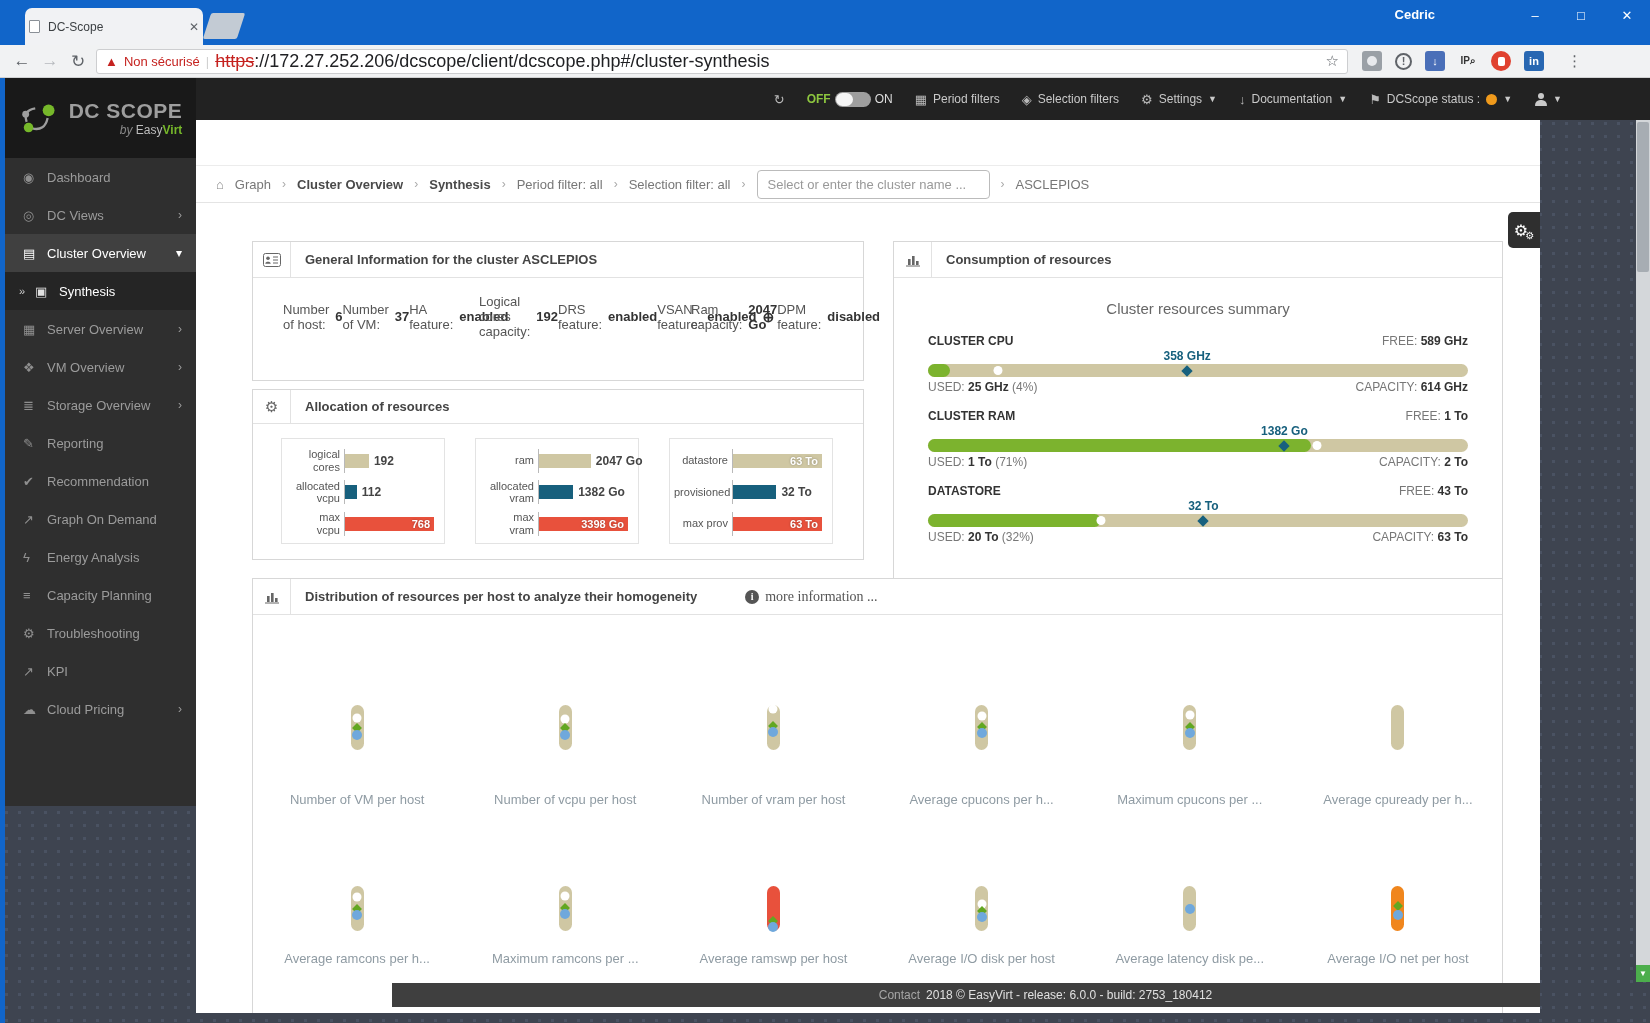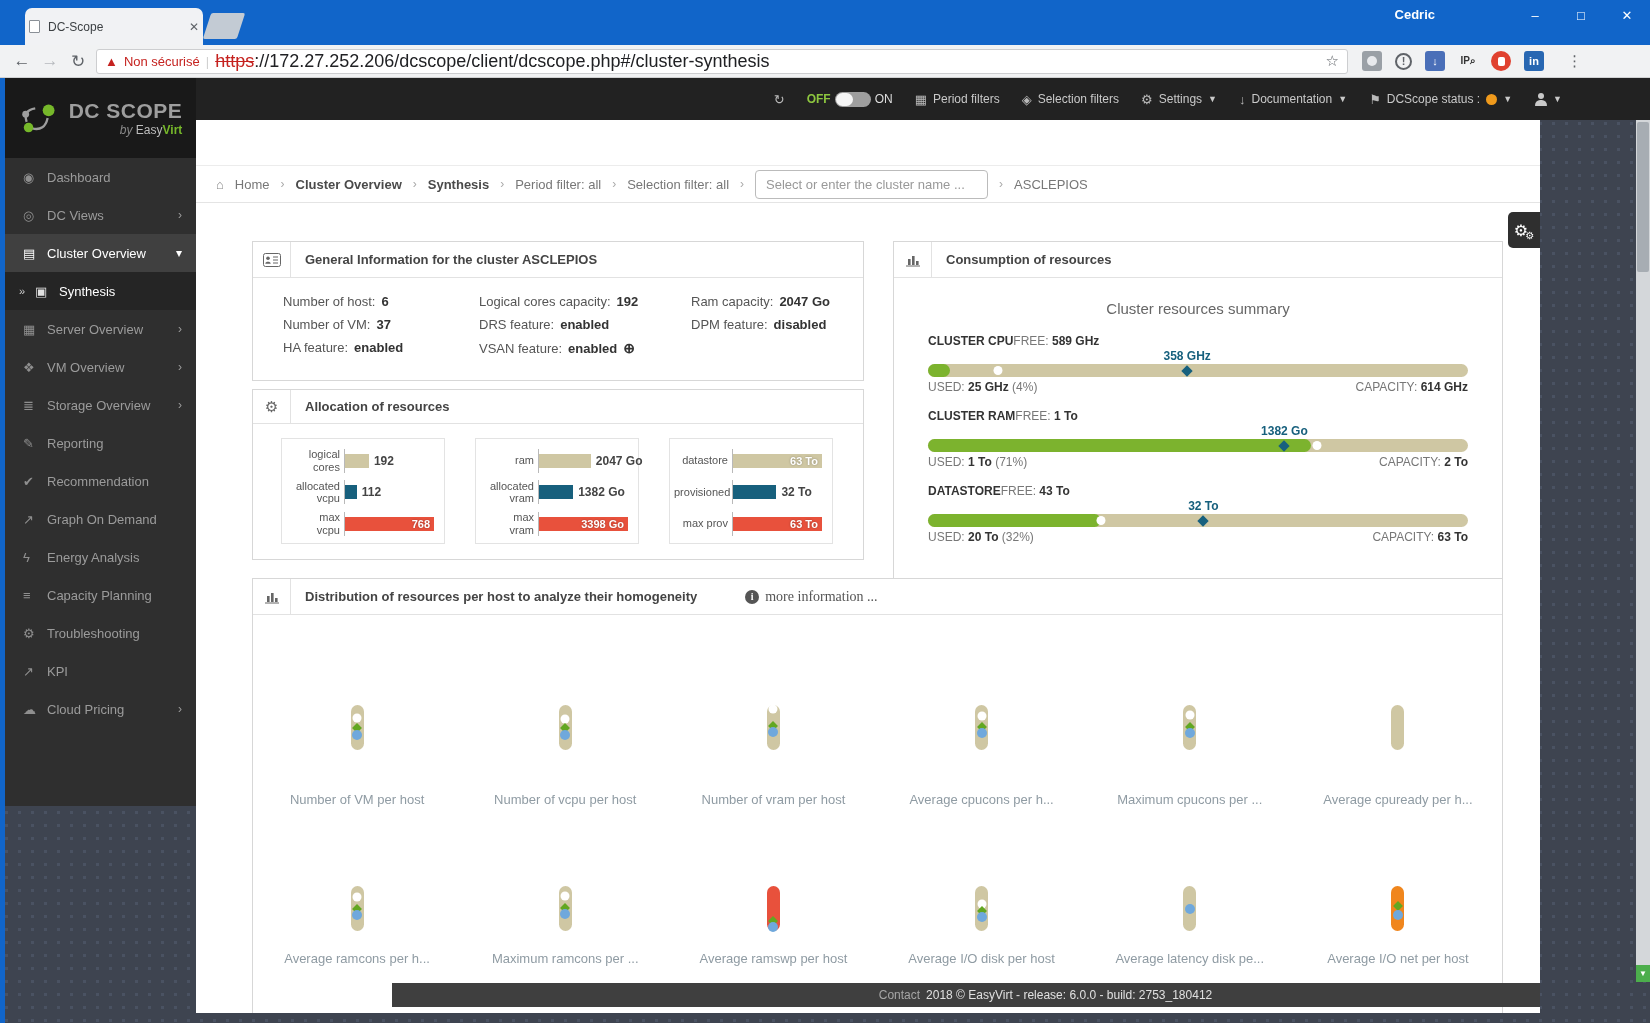--- a/index.html
+++ b/index.html
@@ -103,21 +103,21 @@
              color:#666; font-size:15px; flex:none; }
   .ph-title { display:flex; align-items:center; padding-left:14px; font-size:13px; font-weight:bold; color:#444; }
   .ph-extra { display:flex; align-items:center; margin-left:48px; gap:6px; color:#555;
               font-family:"Liberation Serif", serif; font-size:14px; }
   .info-ico { width:14px; height:14px; border-radius:50%; background:#555; color:#fff; font-size:10px; font-weight:bold;
               display:flex; align-items:center; justify-content:center; font-family:"Liberation Serif",serif; }
 
   
   #panel-general { left:56px; top:121px; width:612px; height:140px; }
   .gi-body { display:flex; padding:16px 0 0 30px; }
-  .gi-col { display:flex; flex-direction:column; gap:8px; }
+  .gi-col { display:flex; flex-direction:row; }
   .gi-col1 { width:196px; } .gi-col2 { width:212px; } .gi-col3 { flex:1; }
   .gi-row { font-size:13px; color:#555; display:flex; align-items:center; gap:6px; }
   .gi-row b { color:#333; }
   .plus-circle { font-size:14px; color:#333; font-weight:bold; }
 
   
   #panel-alloc { left:56px; top:269px; width:612px; height:171px; }
   #panel-alloc .panel-head { height:34px; }
   .alloc-body { display:flex; gap:30px; padding:14px 0 0 28px; }
   .alloc-box { width:164px; height:106px; border:1px solid #e3e3e3; padding:8px 6px 6px 4px;
@@ -128,21 +128,21 @@
   .al-bar { height:14px; position:relative; flex:none; }
   .al-val-out { font-size:12px; font-weight:bold; color:#444; margin-left:5px; white-space:nowrap; }
   .al-val-in { position:absolute; right:4px; top:0; height:14px; line-height:14px; font-size:11px; font-weight:bold; color:#fff;
                text-shadow:0 0 2px rgba(0,0,0,0.35); white-space:nowrap; }
 
   
   #panel-consum { left:697px; top:121px; width:610px; height:419px; }
   .cons-body { padding:14px 34px 0 34px; }
   .cons-subtitle { text-align:center; color:#666; font-size:15px; margin:8px 0 14px; }
   .cons-group { margin-bottom:9px; }
-  .cg-top { display:flex; align-items:flex-end; font-size:12px; height:17px; }
+  .cg-top { display:flex; justify-content:space-between; align-items:flex-end; font-size:12px; height:17px; }
   .cg-name { font-weight:bold; color:#333; }
   .cg-free { color:#777; } .cg-free b { color:#333; }
   .cg-barzone { position:relative; height:32px; }
   .cg-track { position:absolute; left:0; right:0; bottom:3px; height:13px; border-radius:7px; }
   .cg-fill { position:absolute; left:0; bottom:3px; height:13px; border-radius:7px; }
   .cg-dot { position:absolute; bottom:5px; width:9px; height:9px; border-radius:50%; background:#fff; transform:translateX(-50%); }
   .cg-diamond { position:absolute; bottom:5.5px; width:8px; height:8px; transform:translateX(-50%) rotate(45deg); }
   .cg-mlabel { position:absolute; bottom:17px; transform:translateX(-50%); font-size:12px; font-weight:bold; white-space:nowrap; }
   .cg-bottom { display:flex; justify-content:space-between; font-size:12px; color:#777; height:17px; }
   .cg-bottom b { color:#333; }
@@ -350,21 +350,21 @@
           <span class="sb-ico">☁</span>
           <span>Cloud Pricing</span>
           <span class="sb-chev">›</span>
         </div>
       </div>
 
     <div class="main">
 
       <div class="breadcrumb">
         <span style="color:#888">⌂</span>
-        <span>Home</span>
+        <span>Graph</span>
         <span class="bc-sep">›</span>
         <span id="bc-items" style="display:flex;align-items:center;gap:11px">
             <span class="bc-bold">Cluster Overview</span>
             <span class="bc-sep">›</span>
             <span class="bc-bold">Synthesis</span>
             <span class="bc-sep">›</span>
             <span>Period filter: all</span>
             <span class="bc-sep">›</span>
             <span>Selection filter: all</span>
             <span class="bc-sep">›</span>

